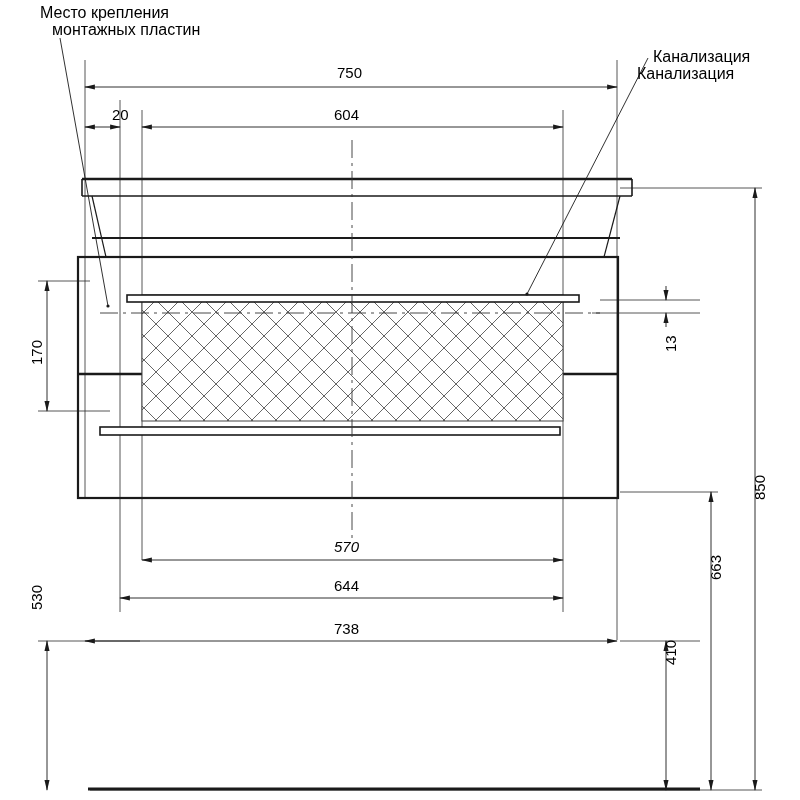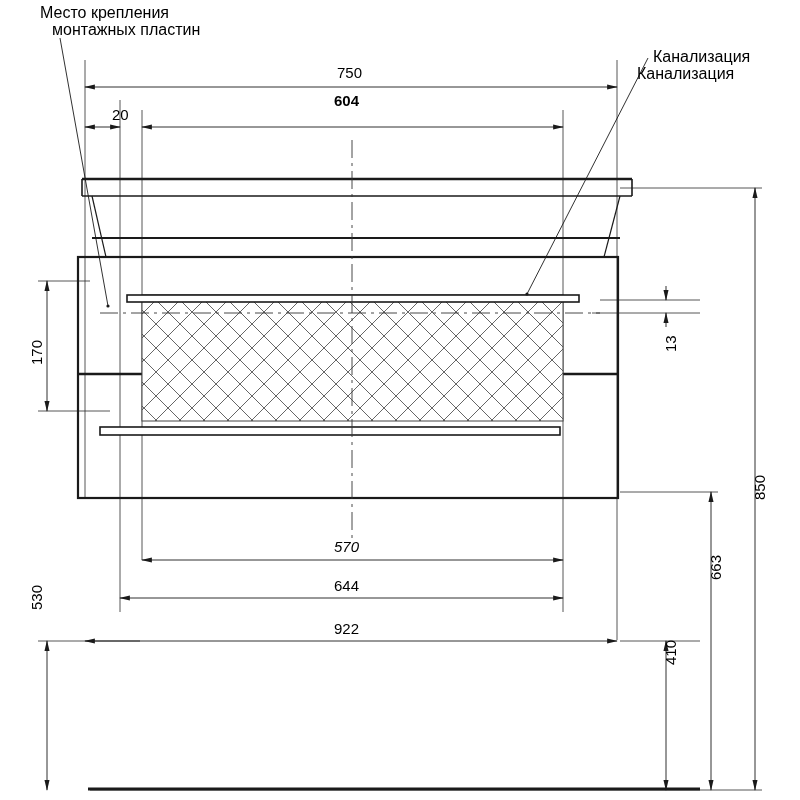--- a/index.html
+++ b/index.html
@@ -143,27 +143,27 @@
   </svg>
 
   <div class="lbl note" style="left:40px; top:4px;">Место крепления</div>
   <div class="lbl note" style="left:52px; top:21px;">монтажных пластин</div>
 
   <div class="lbl note" style="left:653px; top:48px;">Канализация</div>
   <div class="lbl note" style="left:637px; top:65px;">Канализация</div>
 
   <div class="lbl dim" style="left:337px; top:64px;">750</div>
   <div class="lbl dim" style="left:112px; top:106px;">20</div>
-  <div class="lbl dim" style="left:334px; top:92px;font-weight:bold;">604</div>
+  <div class="lbl dim" style="left:334px; top:106px;">604</div>
 
   <div class="lbl dim rot" style="left:28px; top:365px;">170</div>
   <div class="lbl dim rot" style="left:28px; top:610px;">530</div>
 
   <div class="lbl dim rot" style="left:662px; top:352px;">13</div>
   <div class="lbl dim rot" style="left:751px; top:500px;">850</div>
   <div class="lbl dim rot" style="left:707px; top:580px;">663</div>
   <div class="lbl dim rot" style="left:662px; top:665px;">410</div>
 
   <div class="lbl dim" style="left:334px; top:538px;font-style:italic;">570</div>
   <div class="lbl dim" style="left:334px; top:577px;">644</div>
-  <div class="lbl dim" style="left:334px; top:620px;">922</div>
+  <div class="lbl dim" style="left:334px; top:620px;">738</div>
 
 </div>
 
 </body></html>

